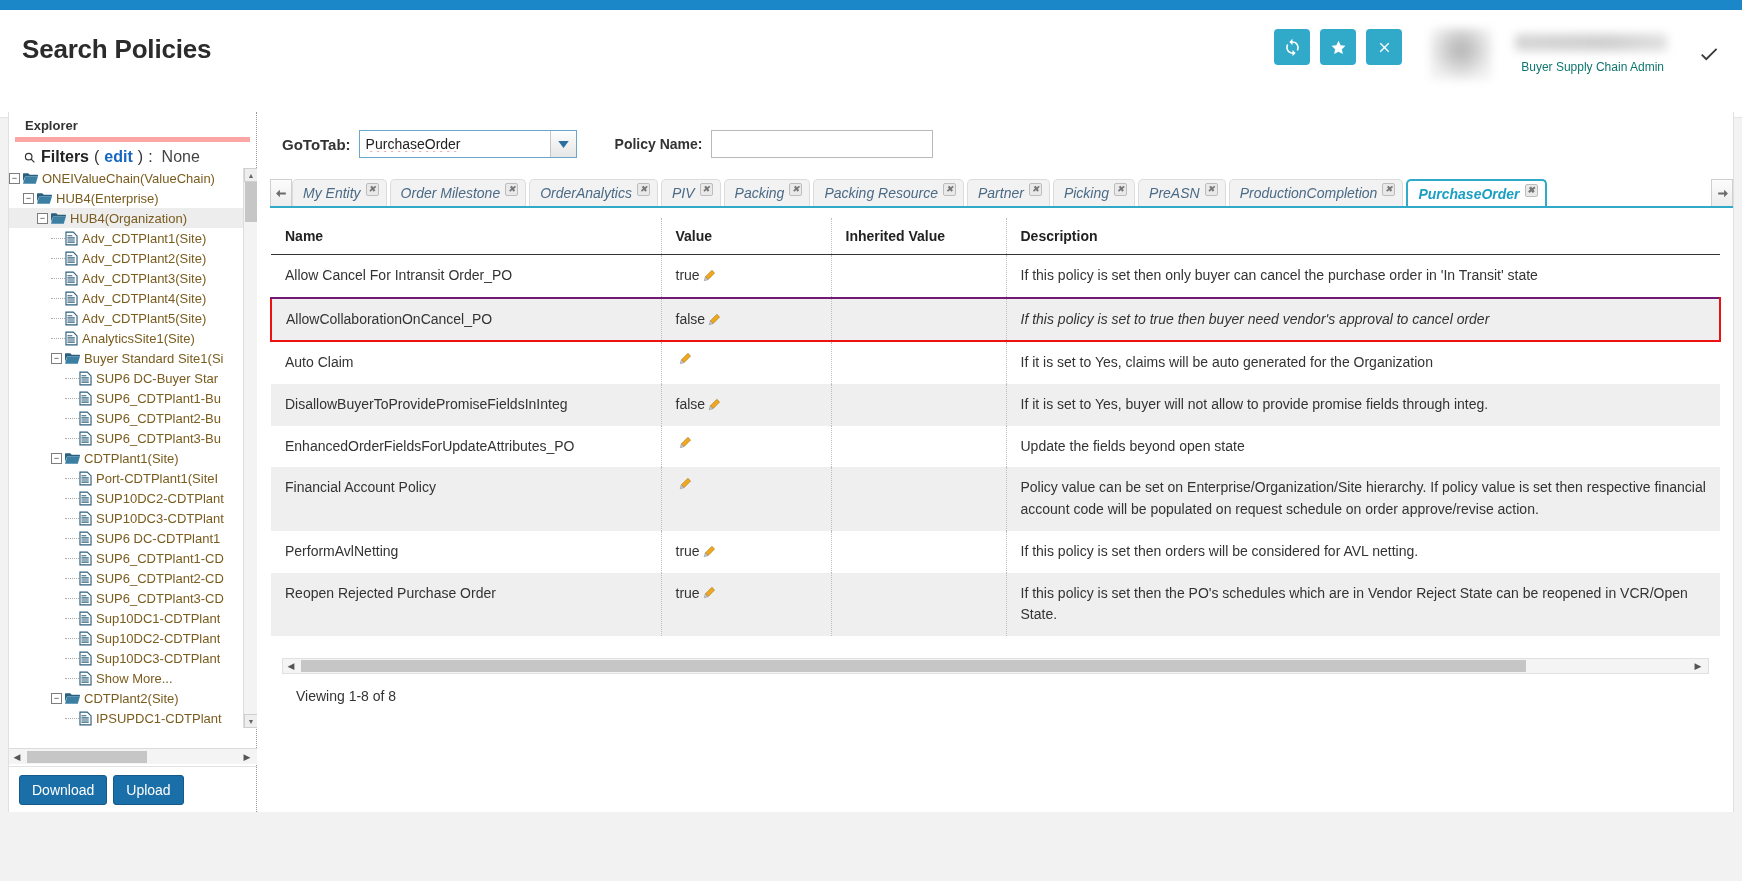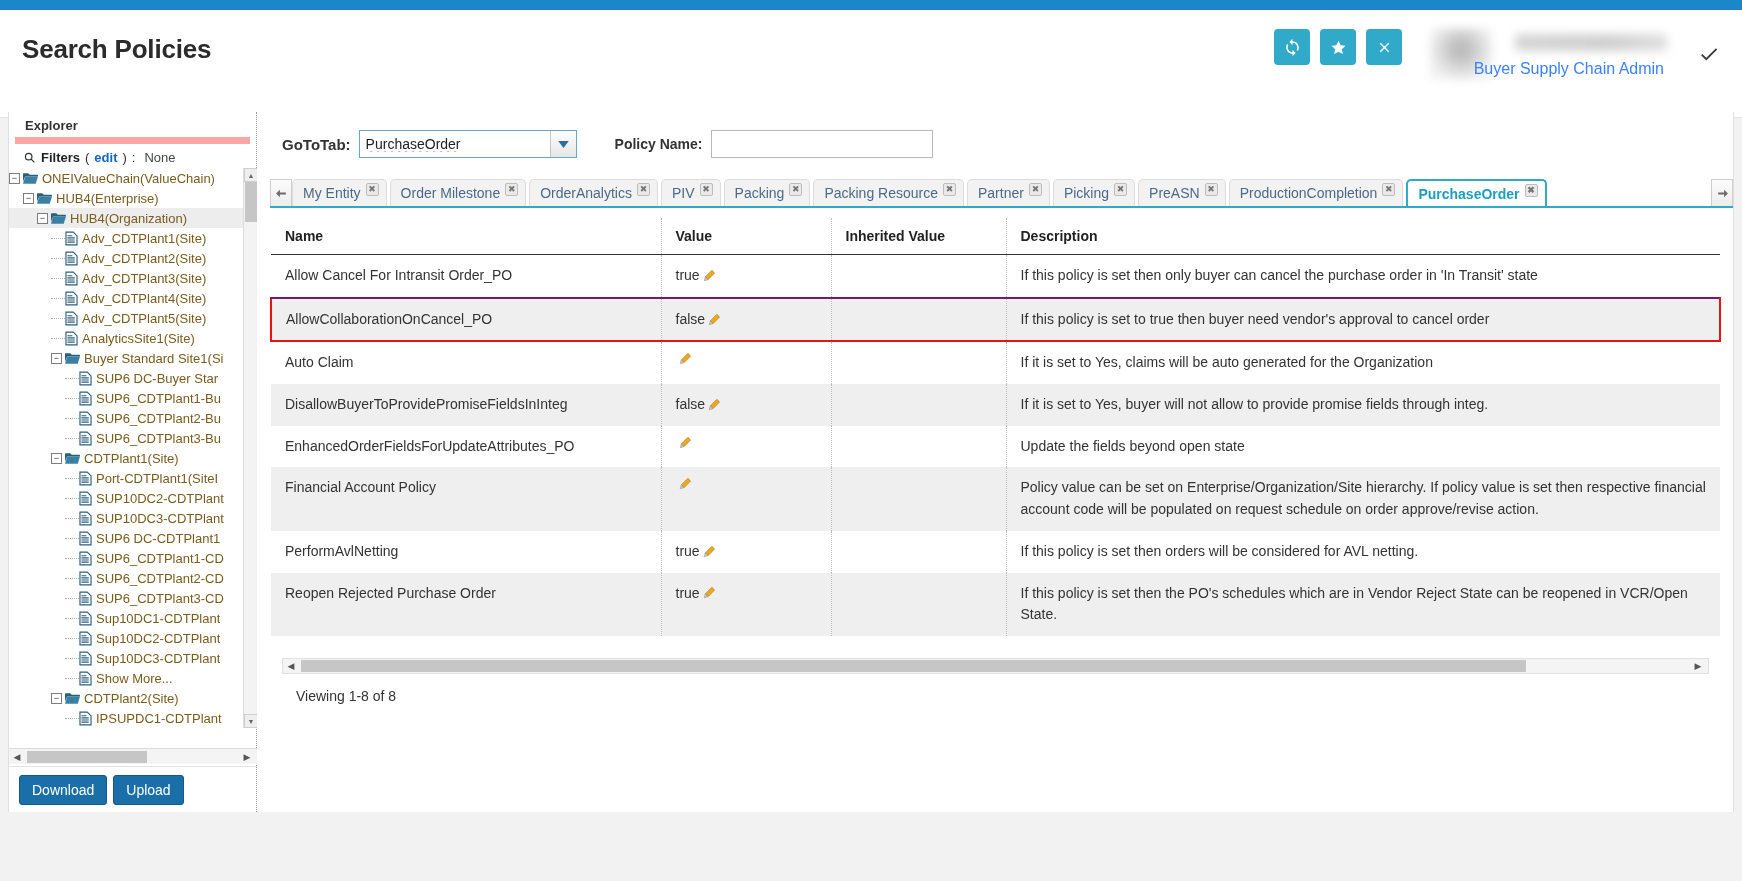--- a/index.html
+++ b/index.html
@@ -64,22 +64,22 @@
     position: absolute;
     right: 75px; top: 24px;
     width: 152px; height: 17px;
     background: linear-gradient(90deg,#d6d6d6,#cfcfcf 60%,#e0e0e0);
     filter: blur(5px);
     border-radius: 3px;
   }
   .user-role {
     position: absolute;
     right: 78px; top: 50px;
-    font-size: 16px;
-    color: #3b82f6;
+    font-size: 12px;
+    color: #0f766e;
     white-space: nowrap;
   }
   .hdr-check {
     position: absolute;
     right: 22px; top: 33px;
     color: #3b3b3b;
     font-size: 22px;
     cursor: pointer;
     line-height: 1;
   }
@@ -100,29 +100,29 @@
     left: 0; top: 0;
     width: 248px; height: 700px;
     background: #fff;
     border-right: 1px dotted #9a9a9a;
   }
   .explorer-title {
     padding: 6px 10px 4px 10px;
     font-size: 13px;
     font-weight: bold;
     color: #333;
-    border-bottom: 7px solid #fca5a5;
+    border-bottom: 5px solid #fca5a5;
     margin: 0 6px 0 6px;
   }
   .filters-row {
     display: flex;
     align-items: center;
     gap: 5px;
     padding: 6px 0 5px 14px;
-    font-size: 13px;
+    font-size: 16px;
     white-space: nowrap;
   }
   .filters-row .lbl { font-weight: bold; color: #222; }
   .filters-row a { color: #1566c0; text-decoration: none; font-weight: bold; }
   .filters-row .val { color: #444; margin-left: 4px; }
 
   .tree {
     position: absolute;
     left: 0; top: 56px;
     width: 248px;
@@ -369,21 +369,21 @@
     line-height: 1.55;
   }
   table.policies td:last-child { border-right: none; }
   tr.alt td { background: #efefef; }
   tr.hl td {
     border-top: 2px solid #701a75;
     border-bottom: 2px solid #ee1111;
     background: #efefef;
   }
   tr.hl td:first-child { border-left: 2px solid #ee1111; }
-  tr.hl td:last-child { border-right: 2px solid #ee1111; }
+  tr.hl td:last-child { border-right: 2px solid #ee1111; font-style: italic; }
   .val-cell { display: flex; align-items: center; gap: 2px; }
   .pencil { display: inline-block; cursor: pointer; }
 
   .table-hscroll {
     margin: 22px 12px 0 12px;
     height: 16px;
     background: #f4f4f4;
     border: 1px solid #e0e0e0;
     display: flex;
     align-items: center;
@@ -811,21 +811,21 @@
       <span class="pn-label">Policy Name:</span>
       <input class="pn-input" type="text" placeholder="" style="">
     </div>
 
     <div class="tabs-bar">
       <div class="tab-nav">
         <svg width="13" height="13" viewBox="0 0 24 24">
           <path fill="#6b6b6b" d="M20 10H9V5l-7 7 7 7v-5h11z"></path>
         </svg>
       </div>
-      <div id="tabs-host" style="display:flex;align-items:flex-start;flex:1 1 auto;overflow:hidden;">
+      <div id="tabs-host" style="display:flex;align-items:flex-start;flex:1 1 auto;overflow:hidden;font-style:italic;">
           <div class="tab">
             <span>My Entity</span>
             <span class="tab-x">✖</span>
           </div>
           <div class="tab">
             <span>Order Milestone</span>
             <span class="tab-x">✖</span>
           </div>
           <div class="tab">
             <span>OrderAnalytics</span>

